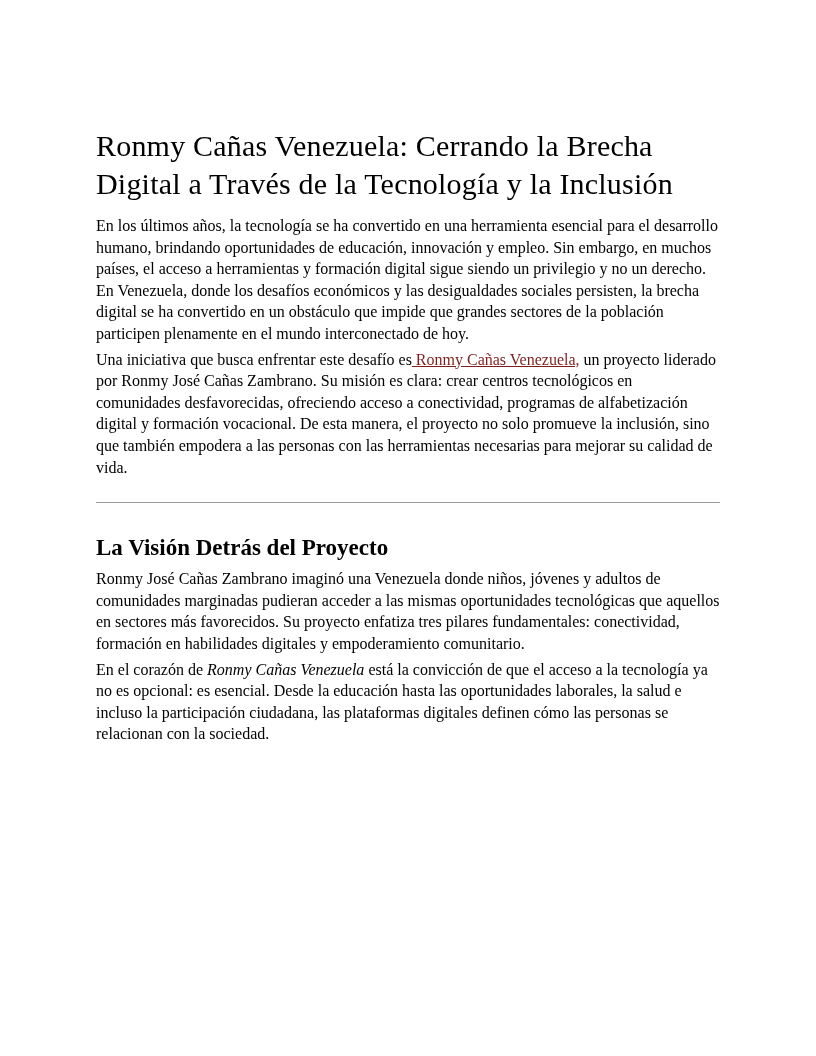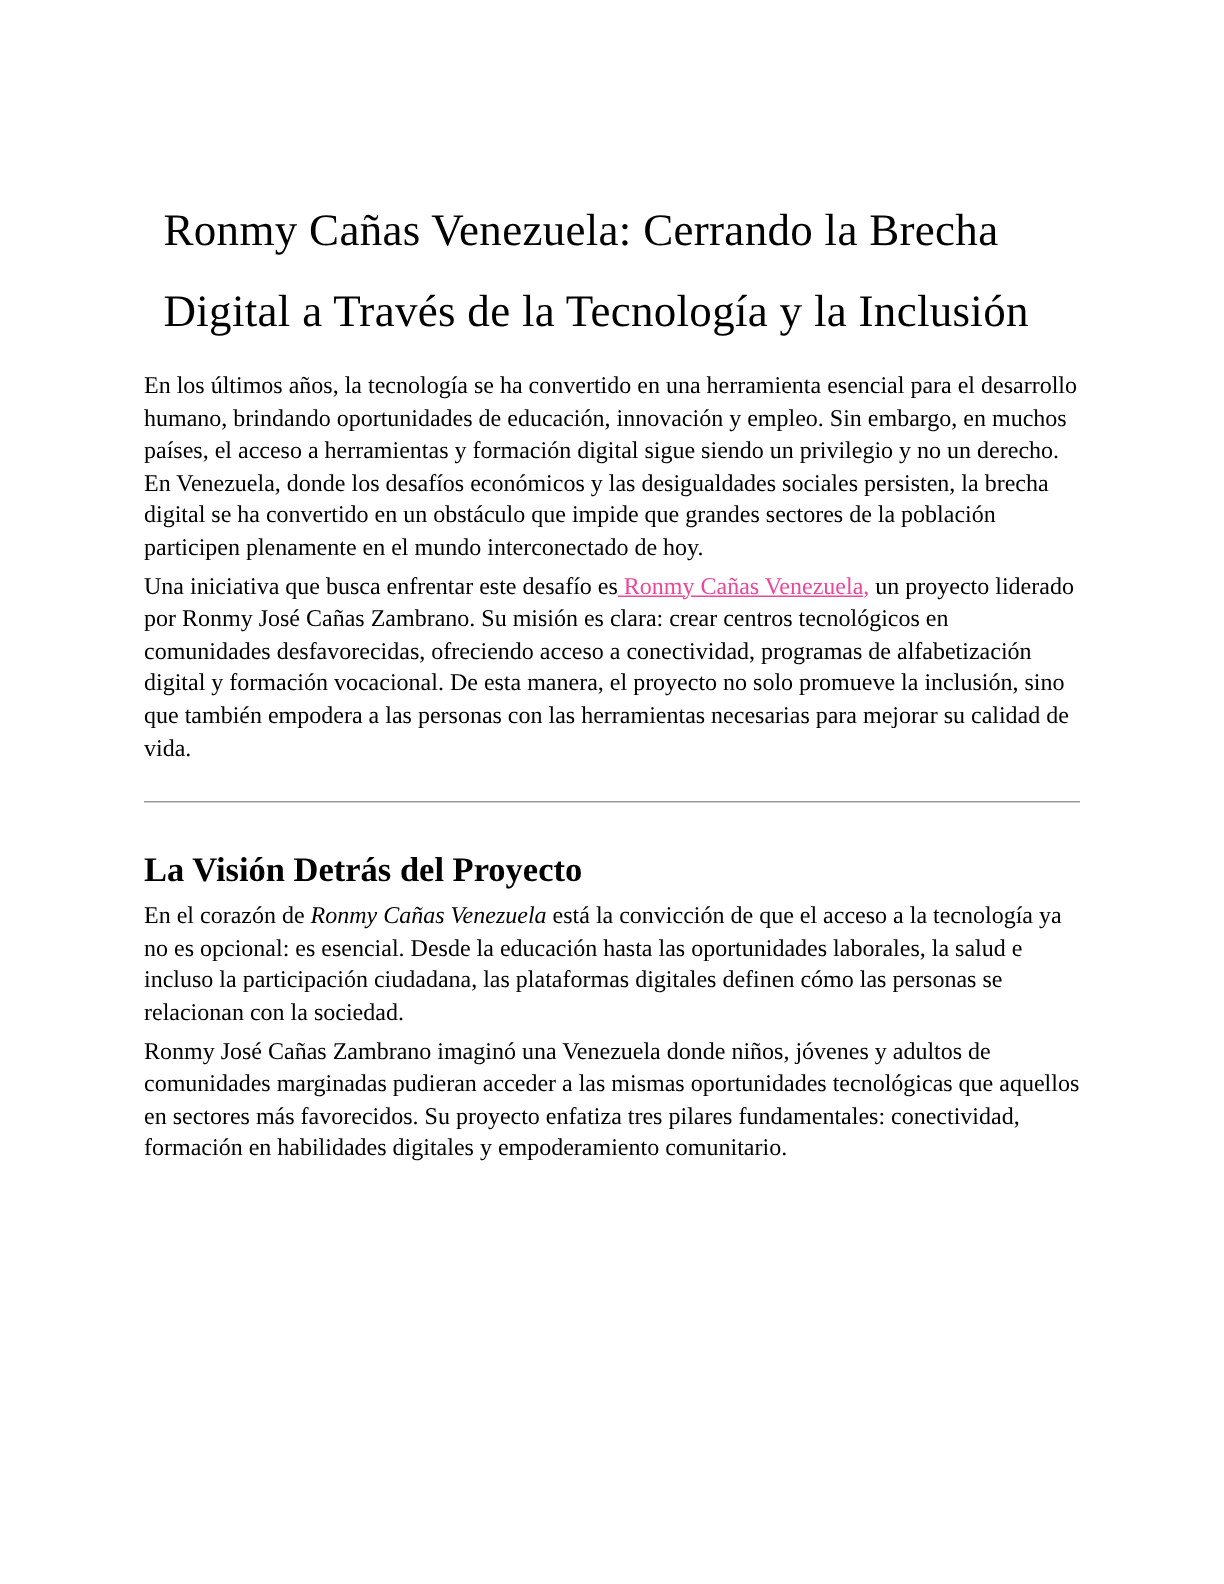--- a/index.html
+++ b/index.html
@@ -16,38 +16,38 @@
     box-sizing: border-box;
     width: 816px;
     height: 1056px;
     padding: 96px 96px 96px 96px;
     background: #ffffff;
     color: #000000;
     font-family: "Liberation Serif", serif;
   }
   h1.doc-title {
     font-size: 30px;
-    line-height: 54px;
+    line-height: 38px;
     font-weight: 400;
-    margin: 31px 0 12px 13px;
+    margin: 31px 0 12px 0;
     letter-spacing: 0.2px;
   }
   h2.section-heading {
     font-size: 23px;
     line-height: 28px;
     font-weight: 700;
     margin: 31px 0 6px 0;
   }
   p.doc-paragraph {
     font-size: 16px;
     line-height: 21.6px;
     margin: 4px 0 0 0;
   }
   a.doc-link {
-    color: #ec4899;
+    color: #7f1d1d;
     text-decoration: underline;
     cursor: pointer;
   }
   em.doc-italic {
     font-style: italic;
   }
   hr.divider {
     border: none;
     border-top: 1px solid #999999;
     height: 0;
@@ -62,18 +62,18 @@
   <h1 class="doc-title">Ronmy Cañas Venezuela: Cerrando la Brecha Digital a Través de la Tecnología y la Inclusión</h1>
 
   <p class="doc-paragraph"><span>En los últimos años, la tecnología se ha convertido en una herramienta esencial para el desarrollo humano, brindando oportunidades de educación, innovación y empleo. Sin embargo, en muchos países, el acceso a herramientas y formación digital sigue siendo un privilegio y no un derecho. En Venezuela, donde los desafíos económicos y las desigualdades sociales persisten, la brecha digital se ha convertido en un obstáculo que impide que grandes sectores de la población participen plenamente en el mundo interconectado de hoy.</span></p>
 
   <p class="doc-paragraph"><span>Una iniciativa que busca enfrentar este desafío es</span><a class="doc-link" href="#"> Ronmy Cañas Venezuela,</a><span> un proyecto liderado por Ronmy José Cañas Zambrano. Su misión es clara: crear centros tecnológicos en comunidades desfavorecidas, ofreciendo acceso a conectividad, programas de alfabetización digital y formación vocacional. De esta manera, el proyecto no solo promueve la inclusión, sino que también empodera a las personas con las herramientas necesarias para mejorar su calidad de vida.</span></p>
 
   <hr class="divider">
 
   <h2 class="section-heading">La Visión Detrás del Proyecto</h2>
 
+  <p class="doc-paragraph"><span>Ronmy José Cañas Zambrano imaginó una Venezuela donde niños, jóvenes y adultos de comunidades marginadas pudieran acceder a las mismas oportunidades tecnológicas que aquellos en sectores más favorecidos. Su proyecto enfatiza tres pilares fundamentales: conectividad, formación en habilidades digitales y empoderamiento comunitario.</span></p>
+
   <p class="doc-paragraph"><span>En el corazón de </span><em class="doc-italic">Ronmy Cañas Venezuela</em><span> está la convicción de que el acceso a la tecnología ya no es opcional: es esencial. Desde la educación hasta las oportunidades laborales, la salud e incluso la participación ciudadana, las plataformas digitales definen cómo las personas se relacionan con la sociedad.</span></p>
-
-  <p class="doc-paragraph"><span>Ronmy José Cañas Zambrano imaginó una Venezuela donde niños, jóvenes y adultos de comunidades marginadas pudieran acceder a las mismas oportunidades tecnológicas que aquellos en sectores más favorecidos. Su proyecto enfatiza tres pilares fundamentales: conectividad, formación en habilidades digitales y empoderamiento comunitario.</span></p>
 
 
 </div>
 
 </body></html>

